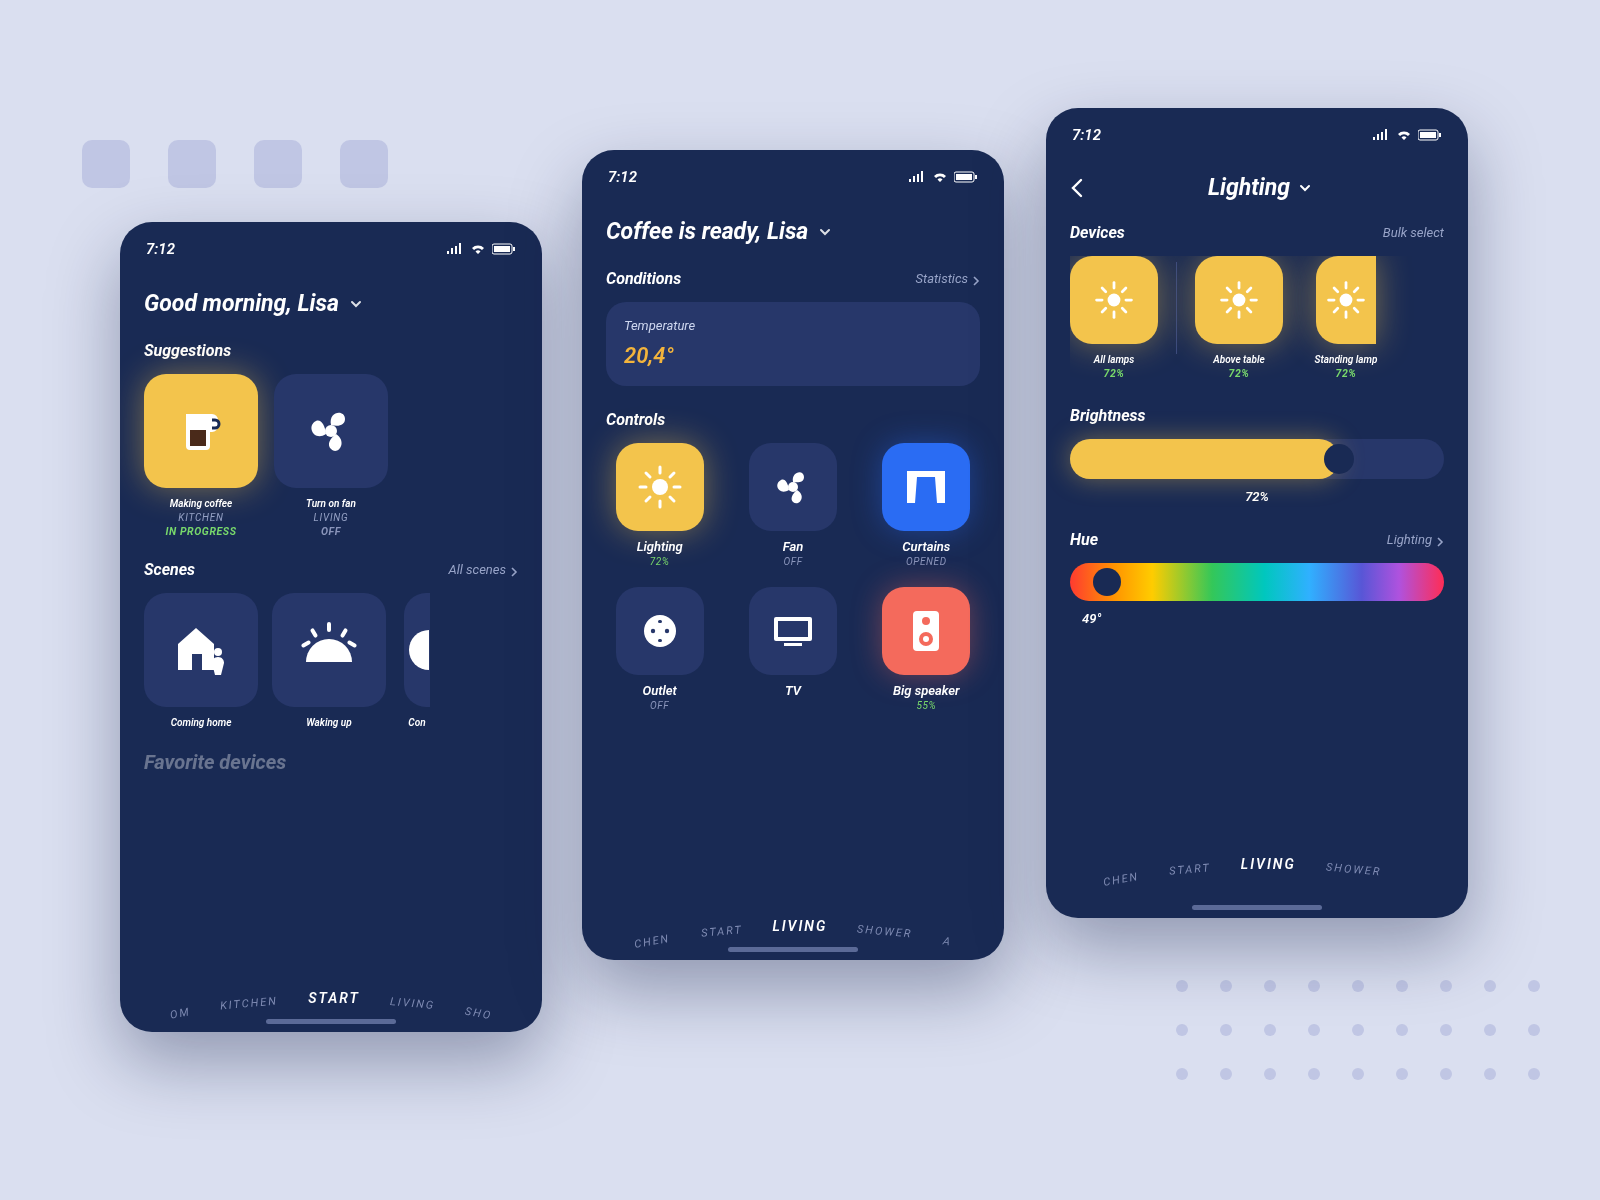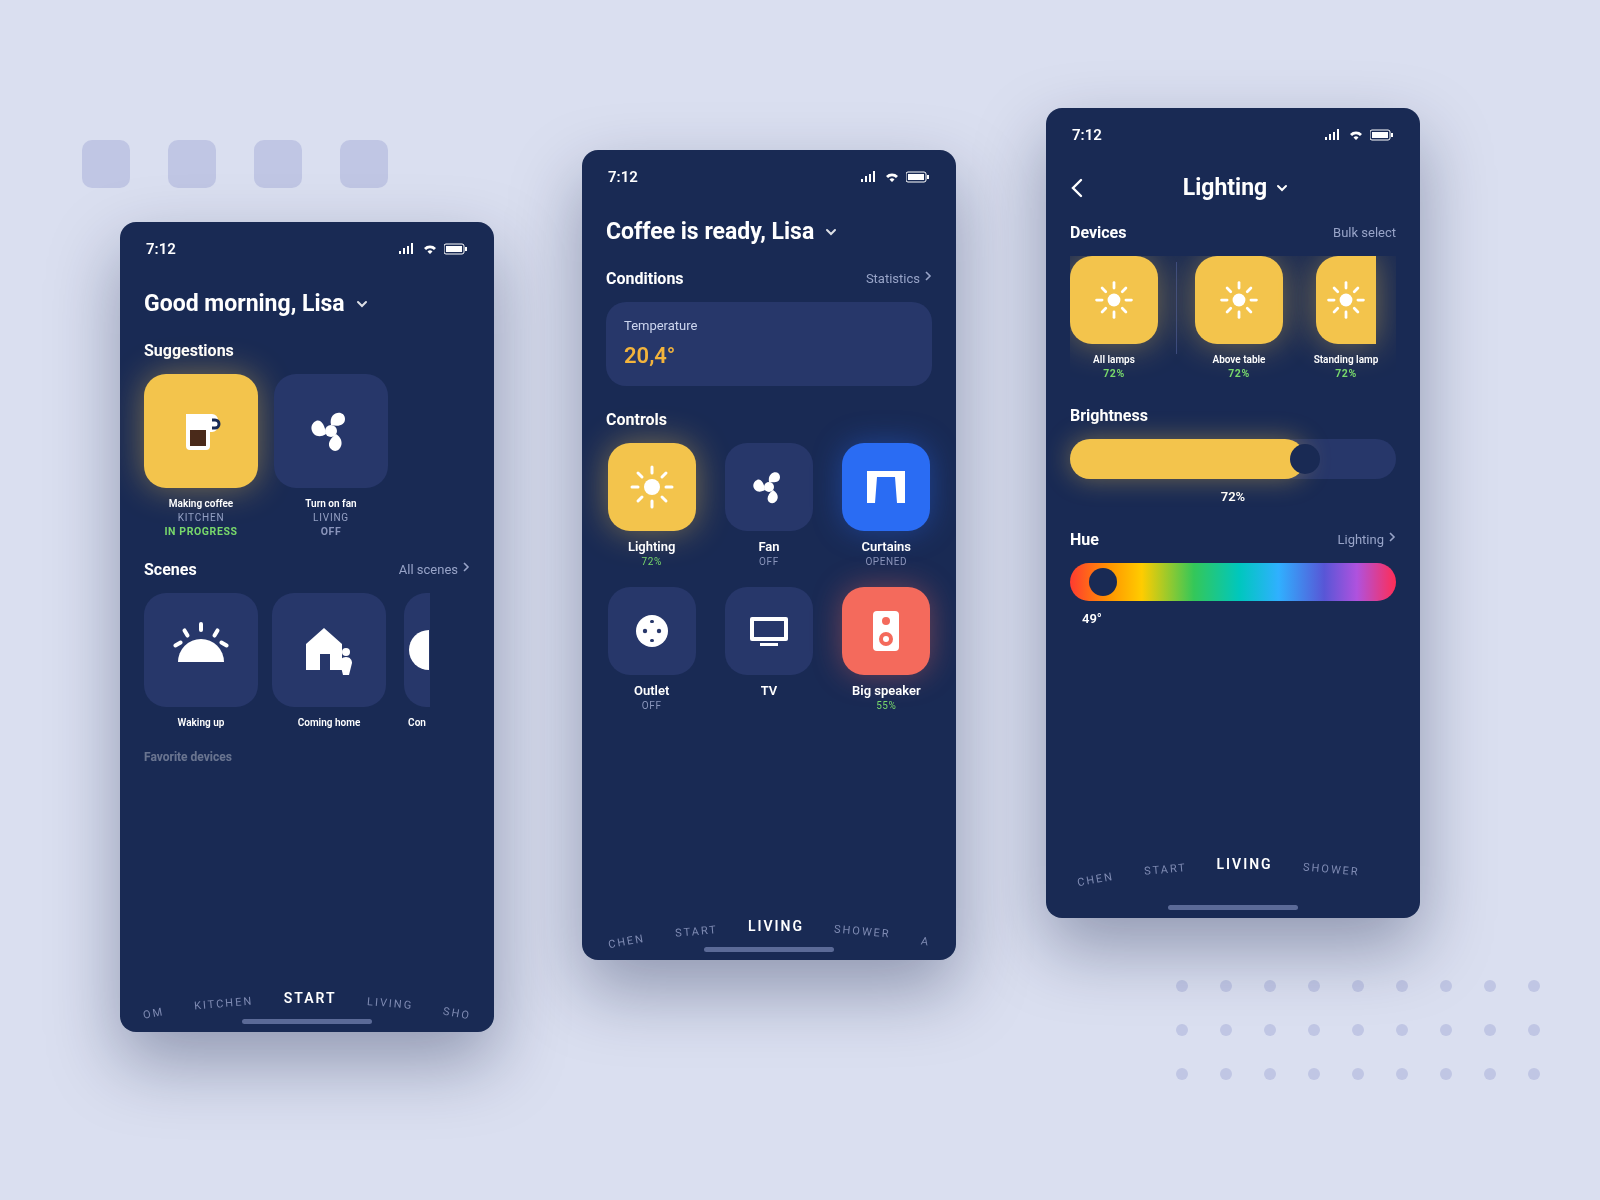--- a/index.html
+++ b/index.html
@@ -42,27 +42,28 @@
     border-radius: 50%;
   }
 
   .phones {
     position: absolute;
     top: 0; left: 0; right: 0; bottom: 0;
   }
 
   .phone {
     position: absolute;
-    width: 374px;
+    width: 422px;
     height: 810px;
     background: #192a54;
-    border-radius: 16px;
+    border-radius: 32px;
     box-shadow: 0 30px 70px rgba(10,20,60,.35);
     overflow: hidden;
     color: #fff;
+    font-style: italic;
   }
   .phone1 { left: 120px;  top: 222px; }
   .phone2 { left: 582px;  top: 150px; }
   .phone3 { left: 1046px; top: 108px; }
 
   .status-bar {
     display: flex;
     justify-content: space-between;
     align-items: center;
     padding: 18px 26px 6px;
@@ -86,21 +87,21 @@
     margin: 14px 0 22px;
   }
   .back-row .title { font-size: 23px; font-weight:700; display:flex; align-items:center; gap:8px; margin:0 auto; transform:translateX(-12px);}
   .back-btn { font-size: 22px; }
 
   .section-head {
     display:flex; justify-content:space-between; align-items:center;
     margin: 6px 0 14px;
   }
   .section-head .label { font-size: 16px; font-weight: 700; }
-  .section-head .link  { font-size: 13px; color: #98a4c8; display:flex; align-items:flex-start; gap:4px; }
+  .section-head .link  { font-size: 13px; color: #98a4c8; display:flex; align-items:flex-end; gap:4px; }
 
   .row { display:flex; gap: 16px; }
 
   .tile {
     width: 100px; height: 100px;
     border-radius: 22px;
     background: #27376a;
     display:flex; align-items:center; justify-content:center;
     flex-shrink: 0;
   }
@@ -179,21 +180,21 @@
   .roomnav span:nth-child(1){ transform: translateY(14px) rotate(-10deg); }
   .roomnav span:nth-child(2){ transform: translateY(4px) rotate(-5deg); }
   .roomnav span:nth-child(4){ transform: translateY(4px) rotate(5deg); }
   .roomnav span:nth-child(5){ transform: translateY(14px) rotate(10deg); }
 
   .homebar {
     position:absolute; bottom:8px; left:50%; transform:translateX(-50%);
     width:130px; height:5px; border-radius:3px; background:#5b6a97;
   }
 
-  .fade-label { font-size:12px; font-weight:700; opacity:.35; margin-top:22px; }
+  .fade-label { font-size:20px; font-weight:700; opacity:.35; margin-top:22px; }
 
   svg { display:block; }
 </style>
 </head>
 <body>
 
 <div class="deco-squares">
   <div></div>
     <div></div>
     <div></div>
@@ -295,45 +296,45 @@
         <span>All scenes</span>
         <svg width="8" height="10" viewBox="0 0 8 10">
               <path d="M2 1l4 4-4 4" stroke="#98a4c8" stroke-width="1.6" fill="none"></path>
             </svg>
       </div>
     </div>
 
     <div class="scenes-row">
       <div class="card-col">
         <div class="tile big">
+          <svg width="66" height="60" viewBox="0 0 66 60">
+                <g fill="#fff">
+                  <path d="M28 8l18 16v26H10V24z"></path>
+                  <rect x="24" y="34" width="10" height="16" fill="#27376a"></rect>
+                  <circle cx="50" cy="32" r="4"></circle>
+                  <path d="M50 37c4 0 6 3 6 6l-3 12h-6l-3-12c0-3 2-6 6-6z"></path>
+                </g>
+              </svg>
+        </div>
+        <div class="t1">Coming home</div>
+      </div>
+      <div class="card-col">
+        <div class="tile big">
           <svg width="70" height="60" viewBox="0 0 70 60">
                 <g fill="#fff">
                   <path d="M12 42a23 23 0 0146 0z"></path>
                   <rect x="33" y="2" width="4" height="10" rx="2"></rect>
                   <rect x="7" y="22" width="10" height="4" rx="2" transform="rotate(-30 12 24)"></rect>
                   <rect x="53" y="22" width="10" height="4" rx="2" transform="rotate(30 58 24)"></rect>
                   <rect x="18" y="8" width="4" height="10" rx="2" transform="rotate(-30 20 13)"></rect>
                   <rect x="48" y="8" width="4" height="10" rx="2" transform="rotate(30 50 13)"></rect>
                 </g>
               </svg>
         </div>
         <div class="t1">Waking up</div>
-      </div>
-      <div class="card-col">
-        <div class="tile big">
-          <svg width="66" height="60" viewBox="0 0 66 60">
-                <g fill="#fff">
-                  <path d="M28 8l18 16v26H10V24z"></path>
-                  <rect x="24" y="34" width="10" height="16" fill="#27376a"></rect>
-                  <circle cx="50" cy="32" r="4"></circle>
-                  <path d="M50 37c4 0 6 3 6 6l-3 12h-6l-3-12c0-3 2-6 6-6z"></path>
-                </g>
-              </svg>
-        </div>
-        <div class="t1">Coming home</div>
       </div>
       <div class="card-col" style="width:34px">
         <div class="tile big" style="width:26px; border-radius:22px 0 0 22px;">
           <svg width="24" height="50" viewBox="0 0 24 50">
                 <circle cx="24" cy="25" r="20" fill="#fff"></circle>
               </svg>
         </div>
         <div class="t1">Con</div>
       </div>
     </div>

